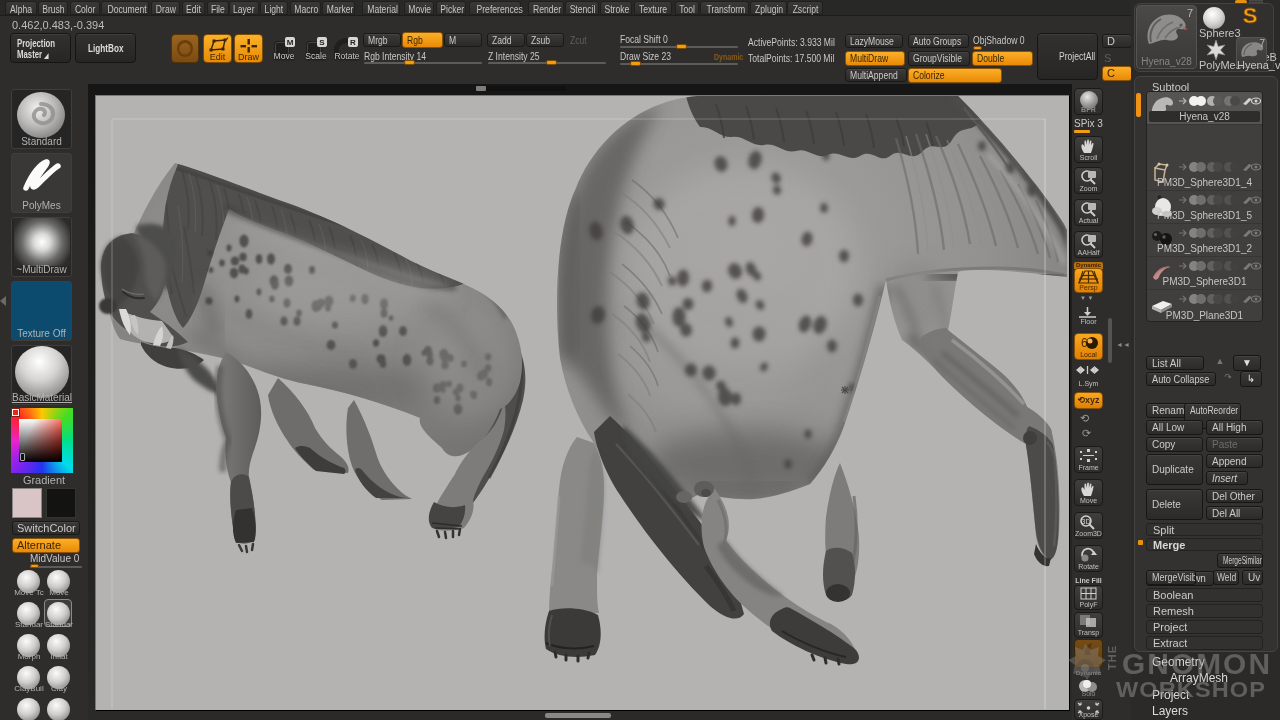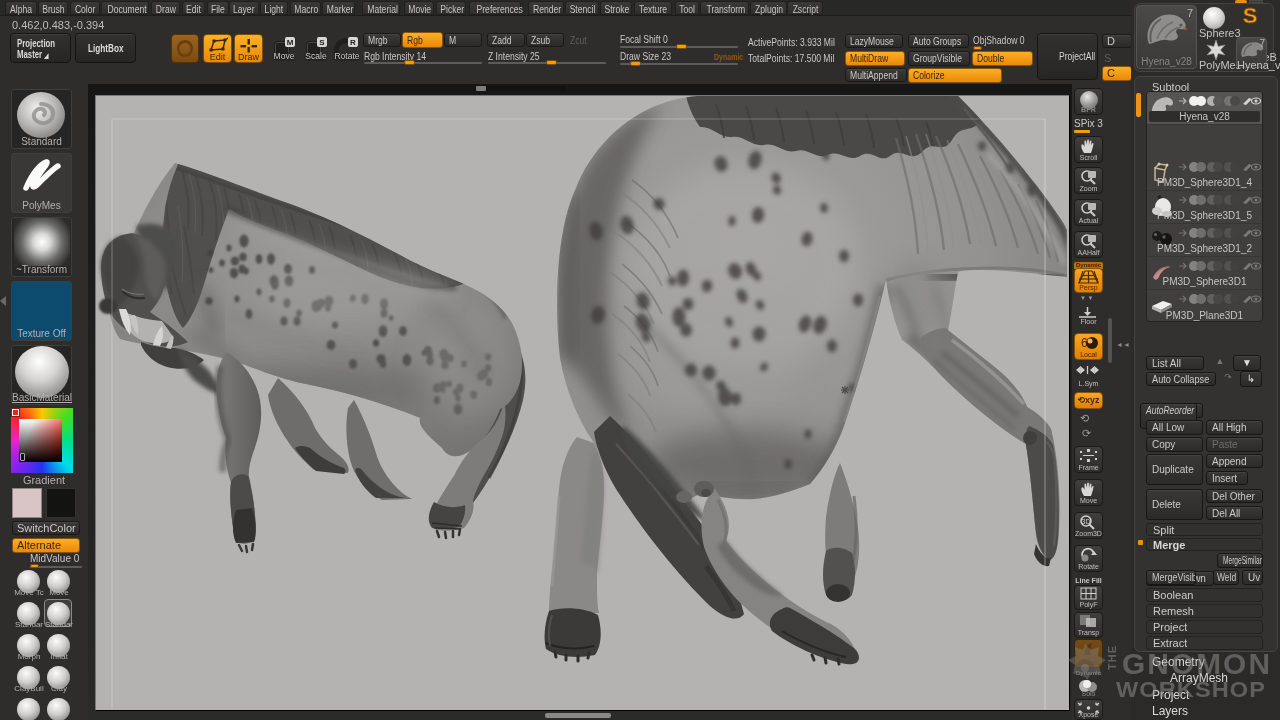--- a/index.html
+++ b/index.html
@@ -581,21 +581,21 @@
 
     <div class="cell" style="left:11px; top:153px; width:61px; height:60px; background:#393837;">
       <svg class="abs" style="left:0px; top:0px;" width="59" height="46" viewBox="0 0 59 46">
           <path d="M14 34 C20 20 28 10 34 8 C38 7 30 16 24 25 C19 32 20 36 26 30 C34 22 42 14 46 12" fill="none" stroke="#fbfbfa" stroke-width="5.5" stroke-linecap="round"></path>
         </svg>
       <div class="clabel" style="left:0; bottom:1px; width:100%;">PolyMes</div>
     </div>
 
     <div class="cell" style="left:11px; top:217px; width:61px; height:60px; background:#272625;">
       <div class="abs" style="left:2px; top:0px; width:56px; height:48px; background:radial-gradient(circle at 50% 50%, #ffffff 0%, #dadad9 22%, #6a6a69 55%, #2c2b2a 85%);"></div>
-      <div class="clabel" style="left:0; bottom:1px; width:100%;">~Transform</div>
+      <div class="clabel" style="left:0; bottom:1px; width:100%;">~MultiDraw</div>
     </div>
 
     <div class="cell" style="left:11px; top:281px; width:61px; height:60px; background:#0c4a6e;">
       <div class="clabel" style="left:0; bottom:1px; width:100%;">Texture Off</div>
     </div>
 
     <div class="cell" style="left:11px; top:345px; width:61px; height:60px;">
       <div class="abs" style="left:3px; top:0px; width:54px; height:52px; border-radius:50%; background:radial-gradient(circle at 45% 30%, #ffffff, #d5d4d2 40%, #8c8b89 80%, #6f6e6c);"></div>
       <div class="clabel" style="left:0; bottom:1px; width:100%;text-decoration:underline;">BasicMaterial</div>
     </div>
@@ -925,28 +925,28 @@
     </div>
 
     <div class="pb" style="left:1146px; top:356px; width:58px; height:14px;">List All</div>
     <div class="abs" style="left:1211px; top:356px; width:18px; height:14px; text-align:center; font-size:9px; color:#787776;">▲</div>
     <div class="pb" style="left:1233px; top:355px; width:28px; height:16px; text-align:center; padding-left:0; font-size:10px; color:#e0dfdd;">▼</div>
     <div class="pb" style="left:1146px; top:372px; width:70px; height:14px;"><span class="sqL" style="transform:scaleX(0.92);">Auto Collapse</span></div>
     <div class="abs" style="left:1219px; top:372px; width:18px; height:14px; text-align:center; font-size:9px; color:#787776;">↷</div>
     <div class="pb" style="left:1240px; top:371px; width:22px; height:16px; text-align:center; padding-left:0; font-size:10px; color:#e0dfdd;">↳</div>
 
     <div class="pb" style="left:1146px; top:403px; width:57px; height:15px;">Rename</div>
-    <div class="pb" style="left:1140px; top:403px; width:57px; height:26px;font-style:italic;"><span class="sqL" style="transform:scaleX(0.85);">AutoReorder</span></div>
+    <div class="pb" style="left:1184px; top:403px; width:57px; height:26px;"><span class="sqL" style="transform:scaleX(0.85);">AutoReorder</span></div>
     <div class="pb" style="left:1146px; top:420px; width:57px; height:15px;">All Low</div>
     <div class="pb" style="left:1206px; top:420px; width:57px; height:15px;">All High</div>
     <div class="pb" style="left:1146px; top:437px; width:57px; height:15px;">Copy</div>
     <div class="pb" style="left:1206px; top:437px; width:57px; height:15px; color:#6e6d6c;">Paste</div>
     <div class="pb" style="left:1146px; top:454px; width:57px; height:31px; line-height:29px;">Duplicate</div>
     <div class="pb" style="left:1206px; top:454px; width:57px; height:14px;">Append</div>
-    <div class="pb" style="left:1206px; top:471px; width:42px; height:14px;">Insert</div>
+    <div class="pb" style="left:1206px; top:471px; width:42px; height:14px;font-style:italic;">Insert</div>
     <div class="pb" style="left:1146px; top:489px; width:57px; height:31px; line-height:29px;">Delete</div>
     <div class="pb" style="left:1206px; top:489px; width:57px; height:14px;">Del Other</div>
     <div class="pb" style="left:1206px; top:506px; width:57px; height:14px;">Del All</div>
     <div class="ph" style="left:1146px; top:523px; width:117px; height:13px;">Split</div>
     <div class="abs" style="left:1138px; top:540px; width:5px; height:5px; background:#e8920c; border-radius:1px;"></div>
     <div class="ph" style="left:1146px; top:538px; width:117px; height:13px; font-weight:bold; color:#d8d7d5;">Merge</div>
     <div class="pb" style="left:1146px; top:553px; width:68px; height:15px;margin-top:18px;">MergeDown</div>
     <div class="pb" style="left:1217px; top:553px; width:46px; height:15px; font-size:10px;"><span class="sqL" style="transform:scaleX(0.66);">MergeSimilar</span></div>
     <div class="pb" style="left:1146px; top:570px; width:50px; height:15px;"><span class="sqL" style="transform:scaleX(0.9);">MergeVisible</span></div>
     <div class="pb" style="left:1213px; top:570px; width:26px; height:15px; padding-left:3px;"><span class="sqL" style="transform:scaleX(0.85);">Weld</span></div>

